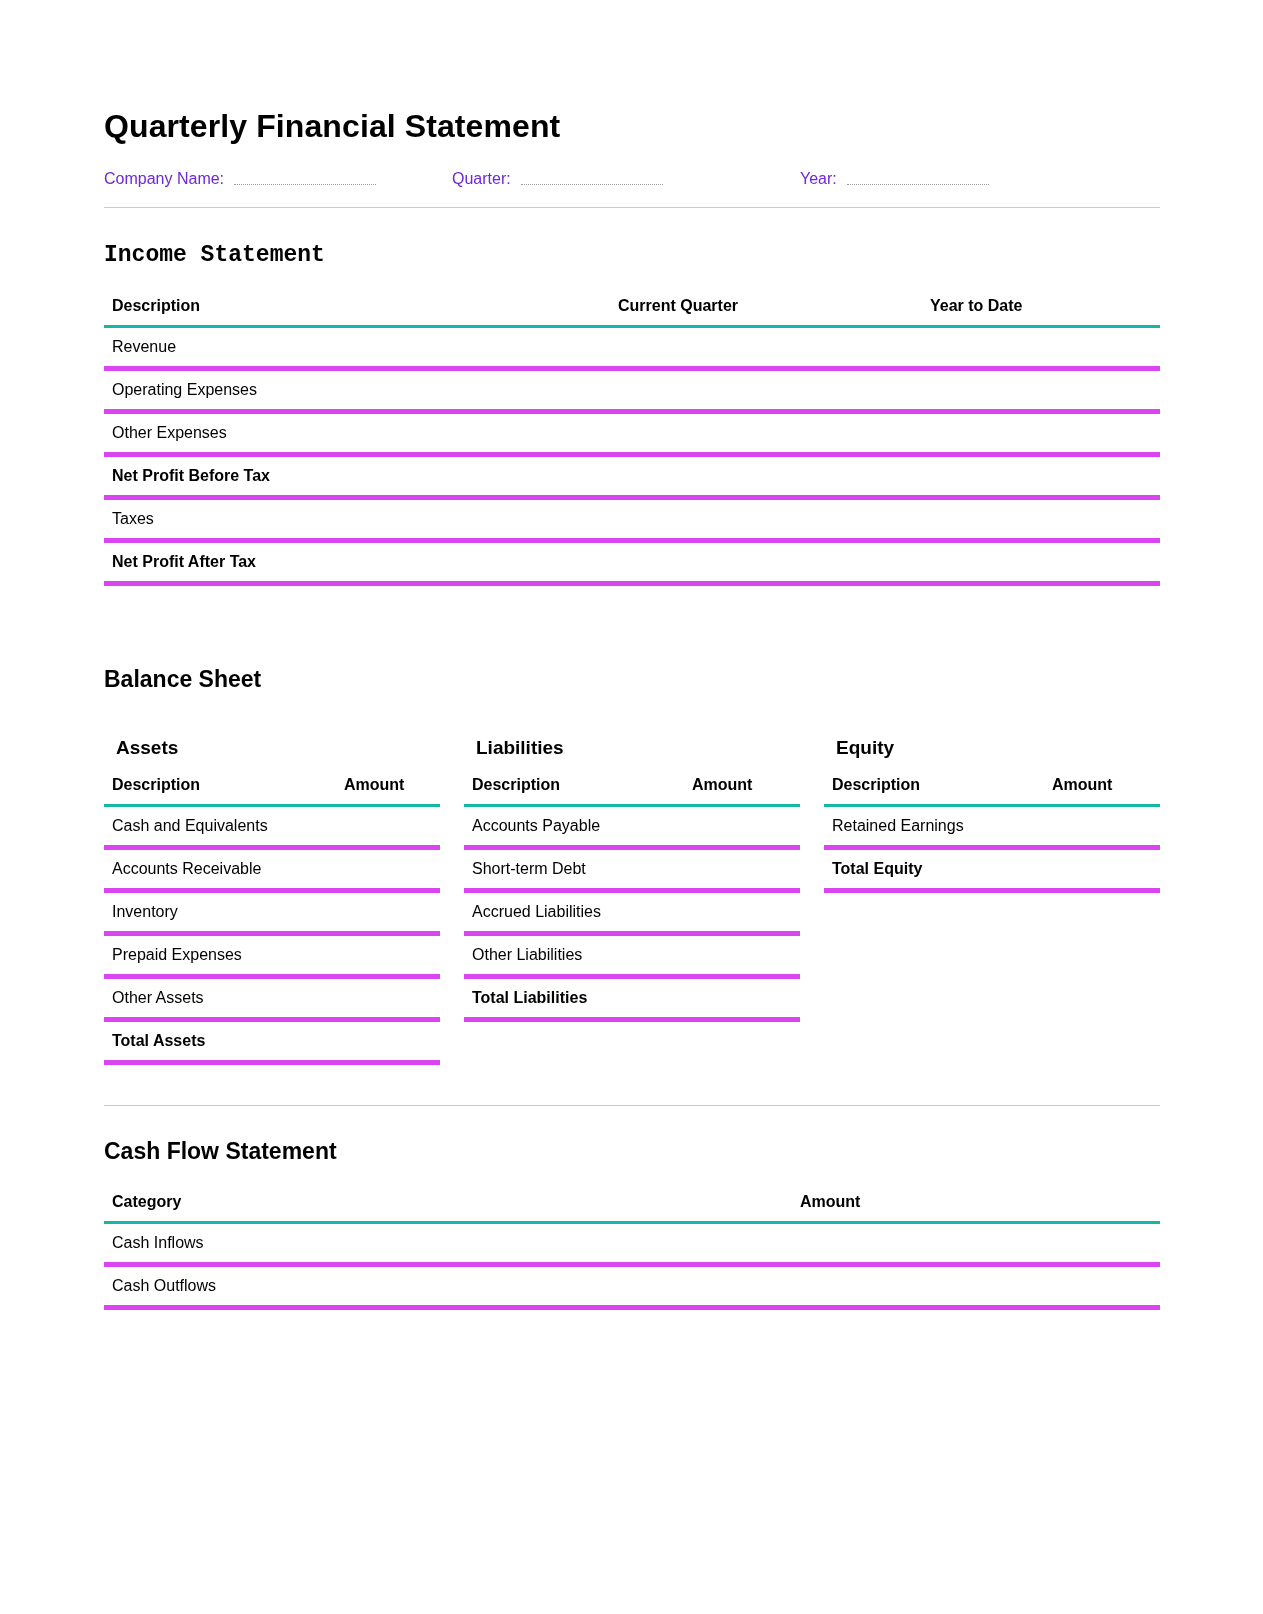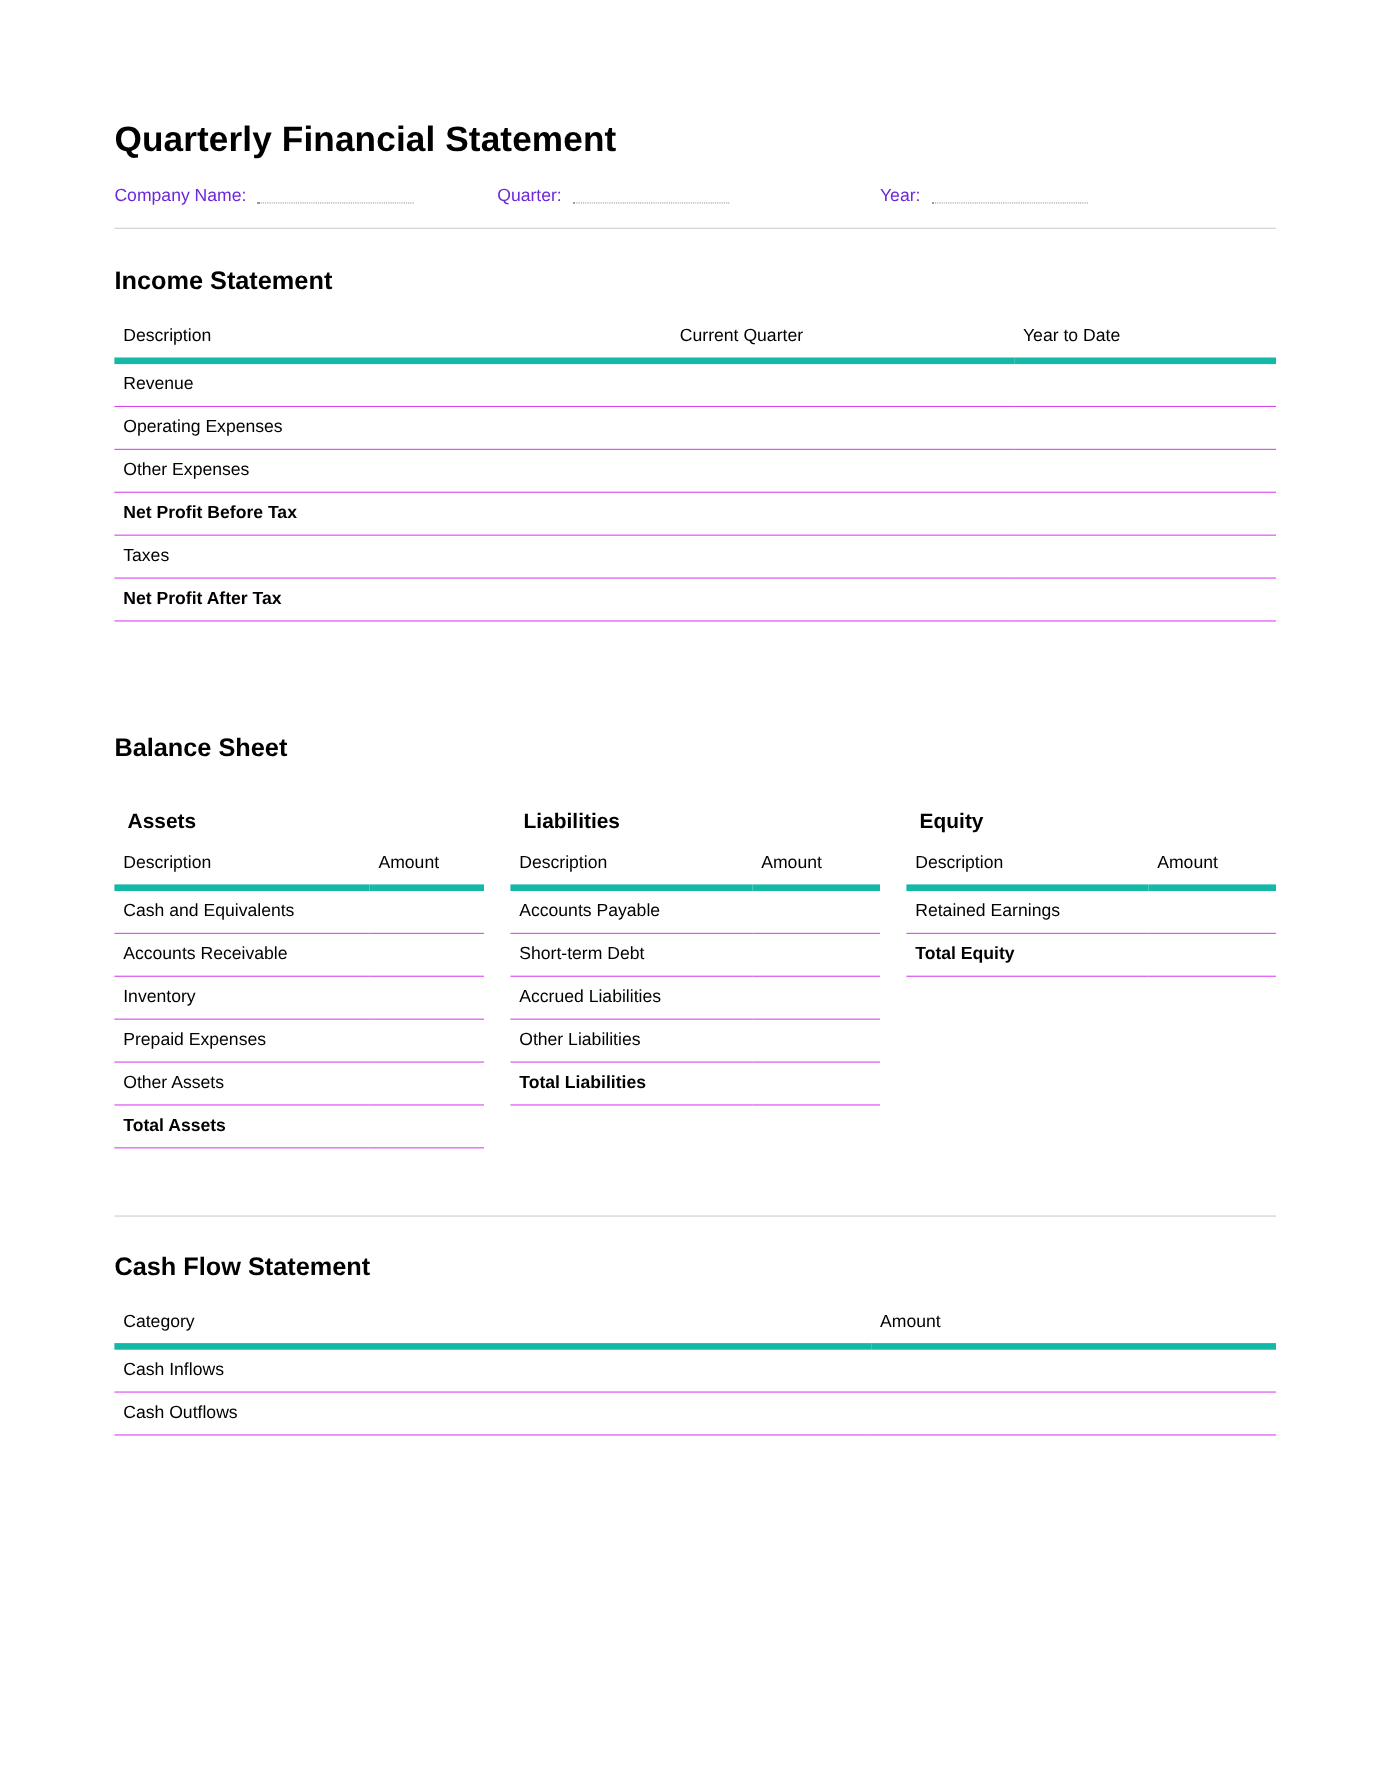--- a/index.html
+++ b/index.html
@@ -64,30 +64,30 @@
     font-size: 19px;
     font-weight: bold;
   }
   table {
     position: absolute;
     border-collapse: collapse;
     font-size: 16px;
   }
   th {
     text-align: left;
-    font-weight: normal;
+    font-weight: bold;
     height: 38px;
     padding: 0 8px;
-    border-bottom: 6px solid #14b8a6;
+    border-bottom: 3px solid #14b8a6;
     vertical-align: middle;
   }
   td {
     height: 38px;
     padding: 0 8px;
-    border-bottom: 1px solid #d946ef;
+    border-bottom: 5px solid #d946ef;
     vertical-align: middle;
   }
   td.bold { font-weight: bold; }
 </style>
 </head>
 <body>
 
 <div class="page">
 
   <h1 class="title">Quarterly Financial Statement</h1>
@@ -99,21 +99,21 @@
     <div class="meta-item" style="left:348px;">
       <span class="lbl">Quarter:</span><span class="fill"></span>
     </div>
     <div class="meta-item" style="left:696px;">
       <span class="lbl">Year:</span><span class="fill"></span>
     </div>
   </div>
 
   <div class="hr" style="top:207px;"></div>
 
-  <h2 class="sec" style="top:242px;">Income Statement</h2>
+  <h2 class="sec" style="top:242px;font-family:Liberation Mono, monospace;">Income Statement</h2>
   <table style="top:287px; left:0; width:1056px;">
     <thead>
       <tr>
         <th style="width:490px;">Description</th>
         <th style="width:296px;">Current Quarter</th>
         <th>Year to Date</th>
       </tr>
     </thead>
     <tbody>
       <tr>

